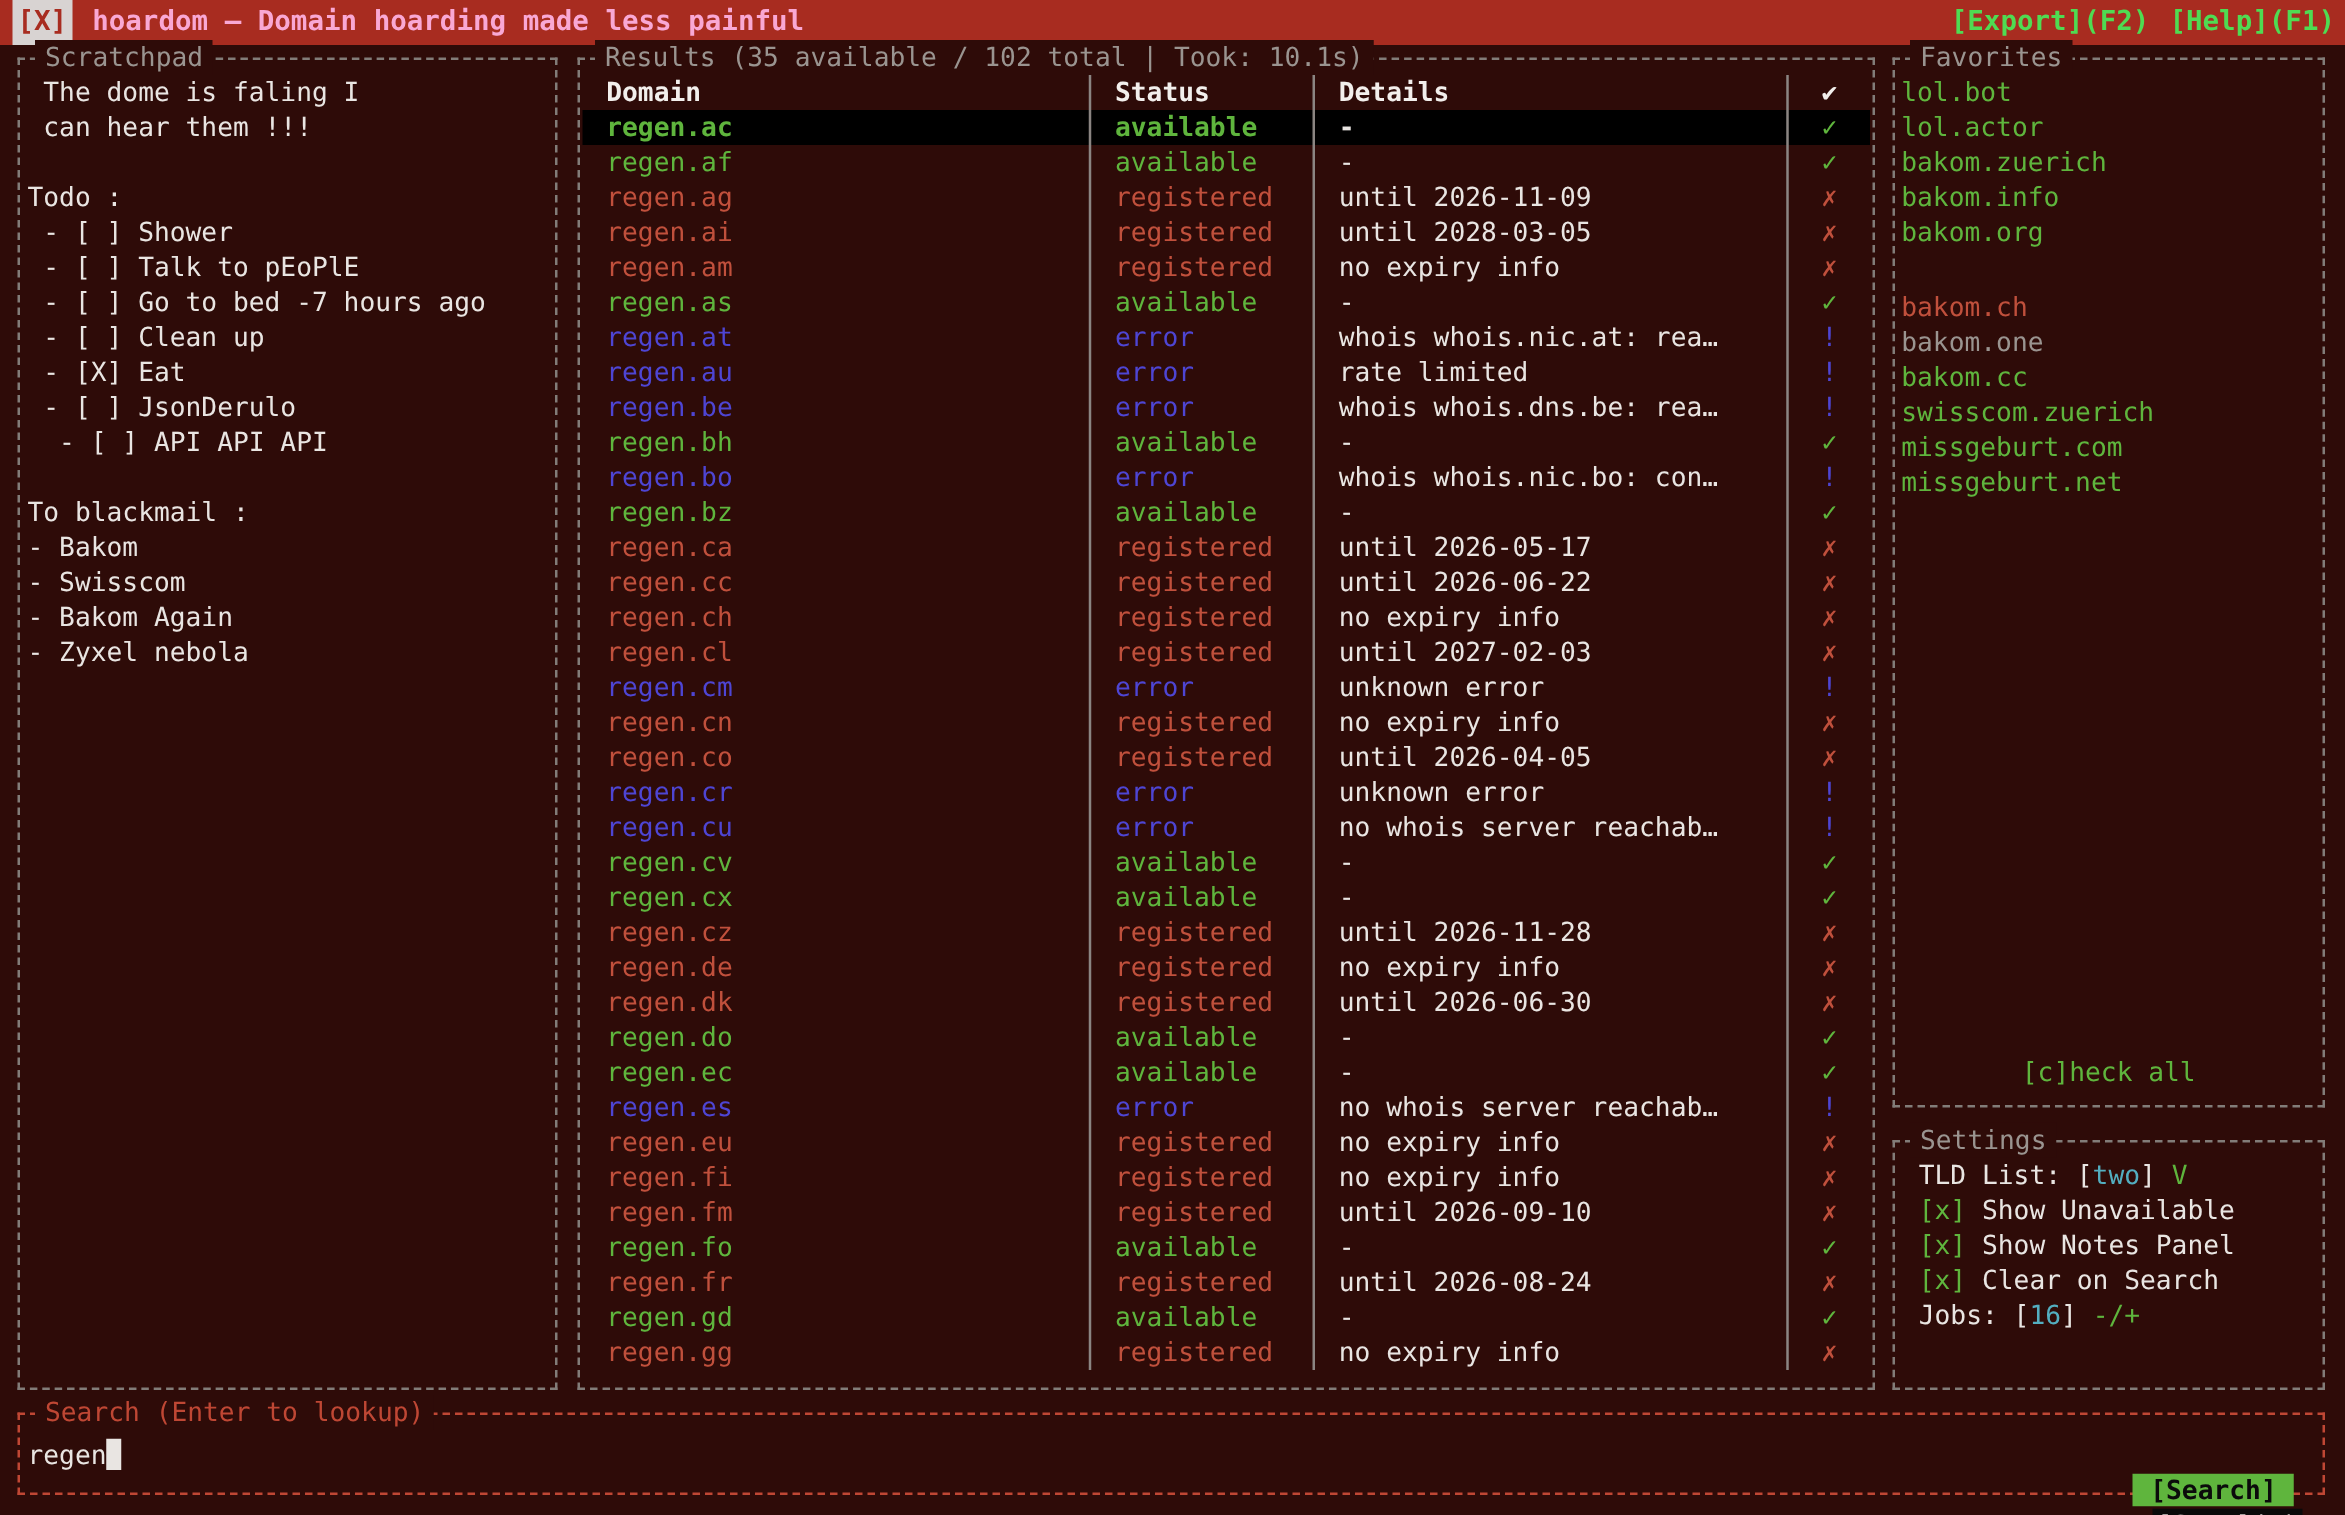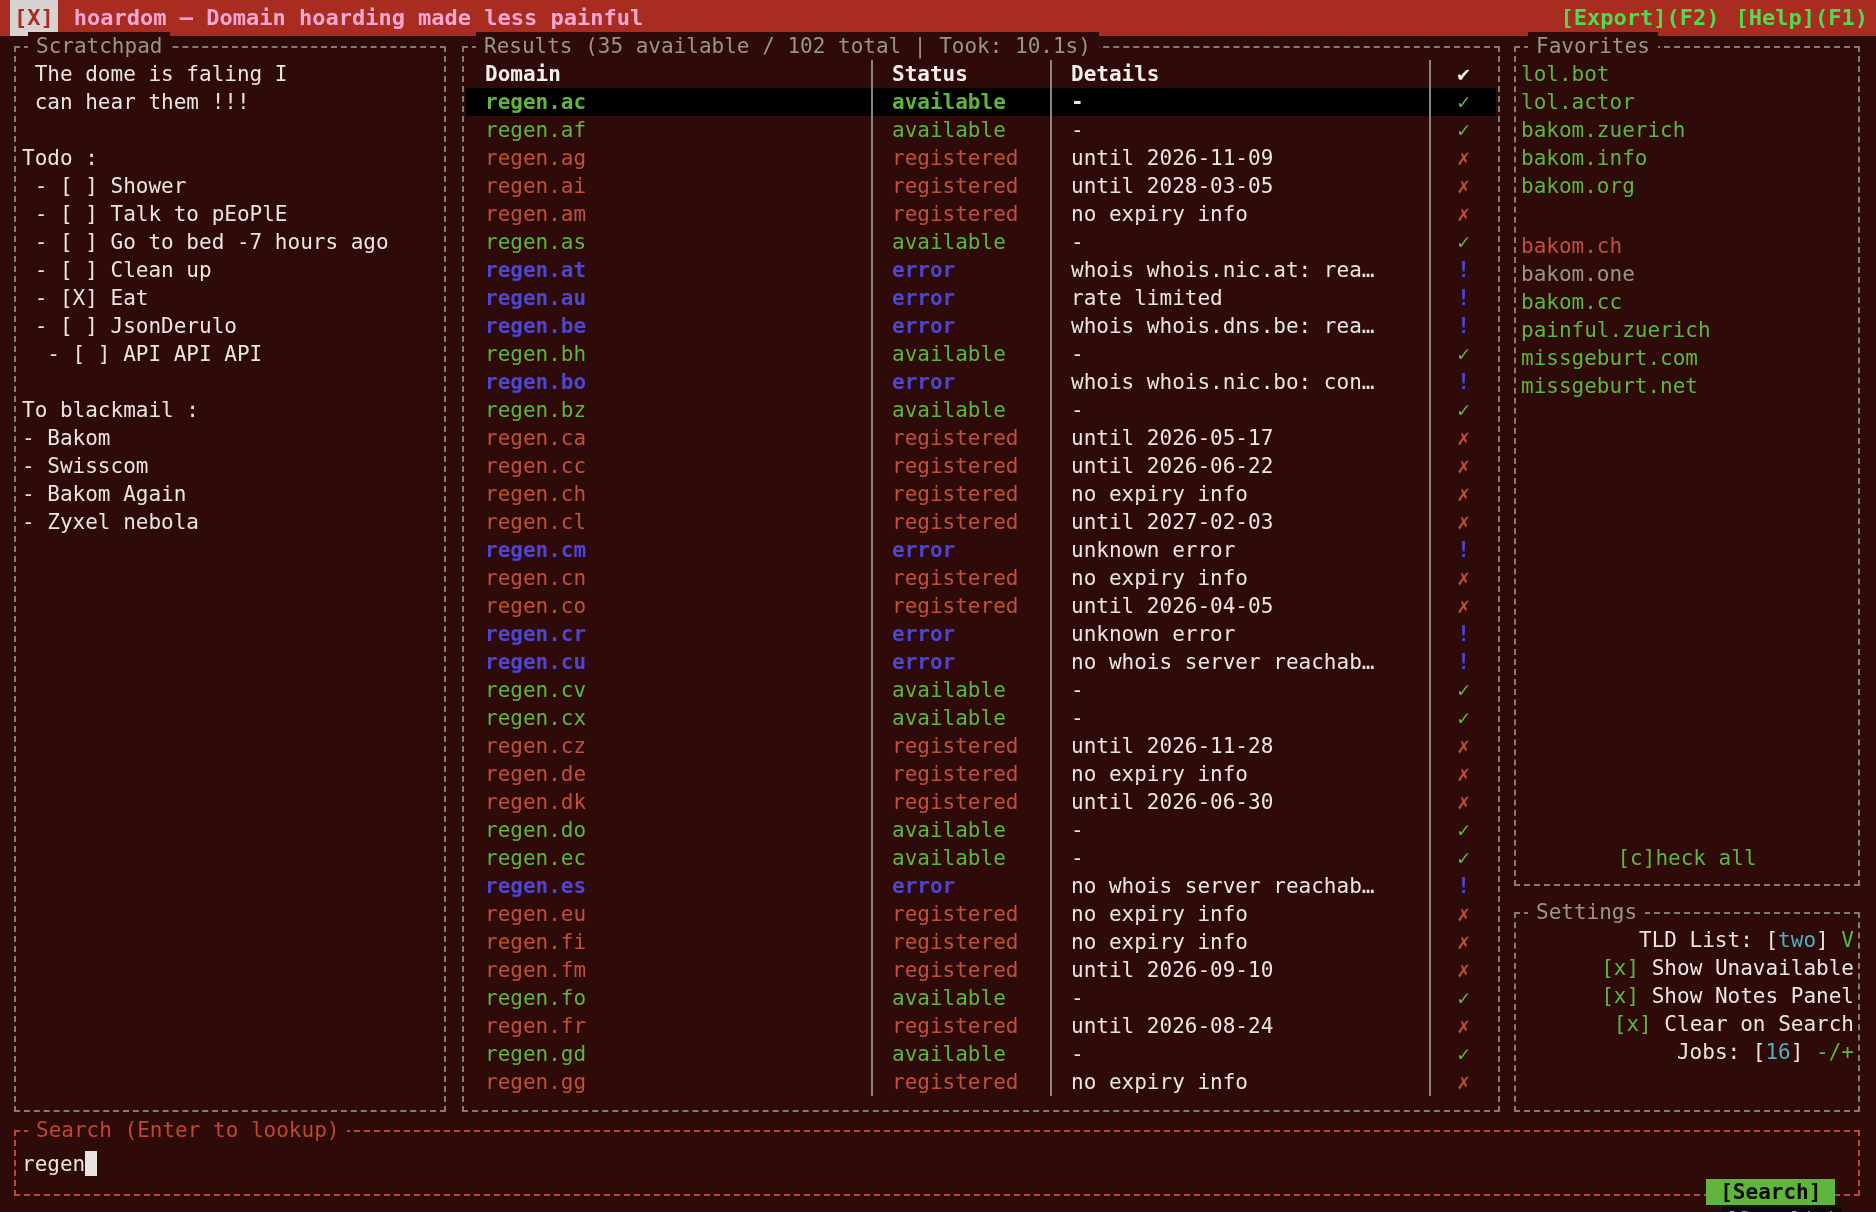--- a/index.html
+++ b/index.html
@@ -44,36 +44,36 @@
   .results{left:462px;top:46px;width:1038px;height:1066px;}
   .rtable{position:absolute;left:2px;right:2px;top:12px;}
   .rrow{display:grid;grid-template-columns:405px 179px 379px 1fr;height:28px;}
   .cell{padding-left:19px;white-space:pre;overflow:hidden;}
   .cell.status,.cell.details,.cell.check{border-left:2px solid #8b8582;}
   .cell.check{padding:0;text-align:center;}
   .rrow.header .cell{font-weight:bold;color:#f2efec;}
   .rrow.sel{background:var(--selected_bg);font-weight:bold;}
   .st-available .domain,.st-available .status,.st-available .check{color:var(--green);}
   .st-registered .domain,.st-registered .status,.st-registered .check{color:var(--red);}
-  .st-error .domain,.st-error .status,.st-error .check{color:var(--blue);font-weight:bold;}
+  .st-error .domain,.st-error .status,.st-error .check{color:var(--blue);}
   .cell.details{color:var(--text);}
 
   
   .favorites{left:1514px;top:46px;width:346px;height:840px;}
   .fav-body{position:absolute;left:5px;right:4px;top:12px;}
   .fav-item{white-space:pre;height:28px;color:var(--green);}
   .fav-item.fs-registered{color:var(--red);margin-top:32px;}
   .fav-item.fs-unknown{color:var(--muted);}
   .check-all{
     position:absolute;left:0;right:0;bottom:12px;text-align:center;
     color:var(--green);white-space:pre;
   }
 
   
-  .settings{left:1514px;top:912px;width:346px;height:200px;text-align:right;}
+  .settings{left:1514px;top:912px;width:346px;height:200px;}
   .set-body{position:absolute;left:19px;right:4px;top:12px;}
   .set-line{white-space:pre;height:28px;}
   .seg{white-space:pre;}
   .c-white{color:var(--text);}
   .c-green{color:var(--green);}
   .c-cyan{color:var(--cyan);}
 
   
   .search{left:14px;top:1130px;width:1846px;height:66px;border-color:var(--search_red);}
   .search .ptitle{color:var(--search_red);}
@@ -353,21 +353,21 @@
     <span class="ptitle">Favorites</span>
     <div class="fav-body" id="fav-items">
         <div class="fav-item fs-available">lol.bot</div>
         <div class="fav-item fs-available">lol.actor</div>
         <div class="fav-item fs-available">bakom.zuerich</div>
         <div class="fav-item fs-available">bakom.info</div>
         <div class="fav-item fs-available">bakom.org</div>
         <div class="fav-item fs-registered">bakom.ch</div>
         <div class="fav-item fs-unknown">bakom.one</div>
         <div class="fav-item fs-available">bakom.cc</div>
-        <div class="fav-item fs-available">painful.zuerich</div>
+        <div class="fav-item fs-available">swisscom.zuerich</div>
         <div class="fav-item fs-available">missgeburt.com</div>
         <div class="fav-item fs-available">missgeburt.net</div>
       </div>
     <div class="check-all">[c]heck all</div>
   </section>
 
   <section class="panel settings">
     <span class="ptitle">Settings</span>
     <div class="set-body" id="settings-rows">
         <div class="set-line"><span class="seg c-white">TLD List: </span><span class="seg c-white">[</span><span class="seg c-cyan">two</span><span class="seg c-white">] </span><span class="seg c-green">V</span></div>

